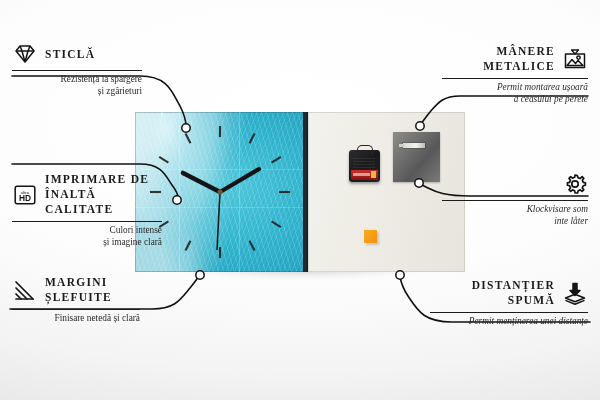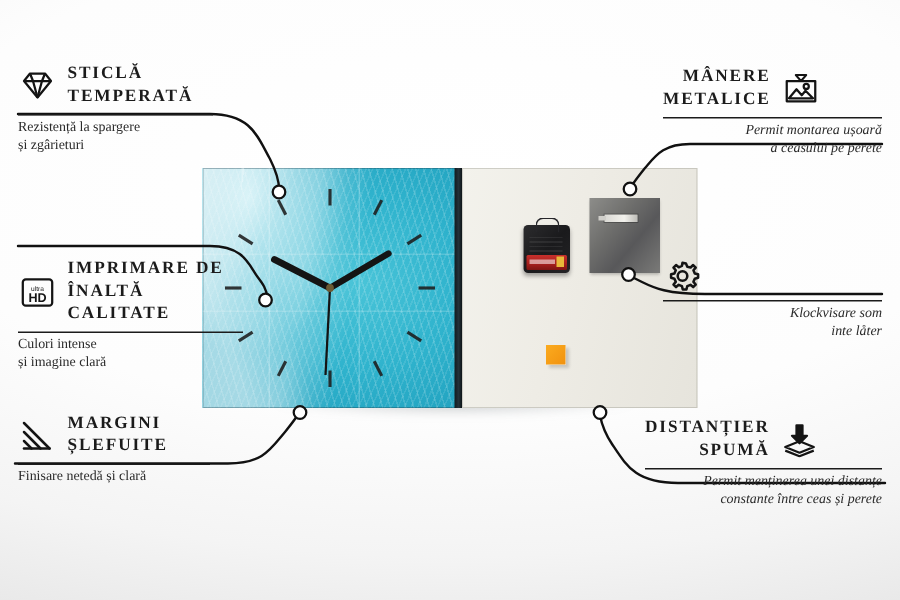--- a/index.html
+++ b/index.html
@@ -11,32 +11,33 @@
   #stage{
     position:relative;width:600px;height:400px;
     background:
       radial-gradient(ellipse 140% 95% at 50% 30%, #ffffff 0%, #fdfdfd 42%, #f4f4f4 66%, #e9e9e9 82%, #dedede 100%);
     overflow:hidden;
   }
   
   .feat{position:absolute;}
   .feat .hdr{display:flex;align-items:center;gap:7px;}
   .feat.left .hdr{justify-content:flex-start;}
-  .feat.right .hdr{}
+  .feat.right .hdr{justify-content:flex-end;}
   .ttl{
     font-family:"Liberation Serif", serif;
     font-size:11.5px;font-weight:700;letter-spacing:1.25px;
     color:#1b1b1b;line-height:15px;text-transform:uppercase;
   }
   .feat.left .ttl{text-align:left;}
   .feat.right .ttl{text-align:right;}
   .rule{height:1.4px;background:#1b1b1b;margin-top:4px;}
   .sub{
     font-size:9.3px;line-height:11.6px;color:#2a2a2a;margin-top:3px;
     font-family:"Liberation Serif", serif;
+    text-align:right;
   }
   .feat.right .sub{text-align:right;font-style:italic;}
   .ico{width:26px;height:24px;flex:0 0 26px;display:block;}
   .ico svg{display:block;width:26px;height:24px;}
 
   
   #wires{position:absolute;left:0;top:0;width:600px;height:400px;pointer-events:none;}
 
   
   #product{position:absolute;left:135px;top:112px;width:330px;height:160px;}
@@ -202,21 +203,21 @@
       <span class="ico">
         <svg viewBox="0 0 26 24">
             <g fill="none" stroke="#141414" stroke-width="1.5" stroke-linejoin="round">
           <path d="M4 9 L8 4 H18 L22 9 L13 20 Z"></path>
               <path d="M4 9 H22"></path>
               <path d="M8 4 L10 9 L13 20"></path>
               <path d="M18 4 L16 9 L13 20"></path>
         </g>
           </svg>
       </span>
-      <span class="ttl"><span>STICLĂ</span><br><span>TEMPERATĂ</span></span>
+      <span class="ttl"><span>STICLĂ</span><br></span>
     </div>
     <div class="rule"></div>
     <div class="sub"><span>Rezistență la spargere</span><br><span>și zgârieturi</span></div>
   </div>
 
   <div class="feat left" style="left:12px;top:172px;width:150px;">
     <div class="hdr">
       <span class="ico">
         <svg viewBox="0 0 26 24">
           <rect x="3.2" y="3.2" width="19.6" height="17.6" rx="2" fill="none" stroke="#141414" stroke-width="1.5"></rect>
@@ -288,16 +289,16 @@
         <svg viewBox="0 0 26 24">
             <g fill="none" stroke="#141414" stroke-width="1.5" stroke-linejoin="round">
           <path d="M11 2.5 h4 v7 h3 l-5 5 -5-5 h3 Z" fill="#141414"></path>
           <path d="M13 13.2 L22.5 17 L13 20.8 L3.5 17 Z"></path>
           <path d="M3.5 19.4 L13 23.2 L22.5 19.4"></path>
         </g>
           </svg>
       </span>
     </div>
     <div class="rule"></div>
-    <div class="sub"><span>Permit menținerea unei distanțe</span><br><span>constante între ceas și perete</span></div>
+    <div class="sub"><span>Permit menținerea unei distanțe</span><br></div>
   </div>
 
 </div>
 
 </body></html>

